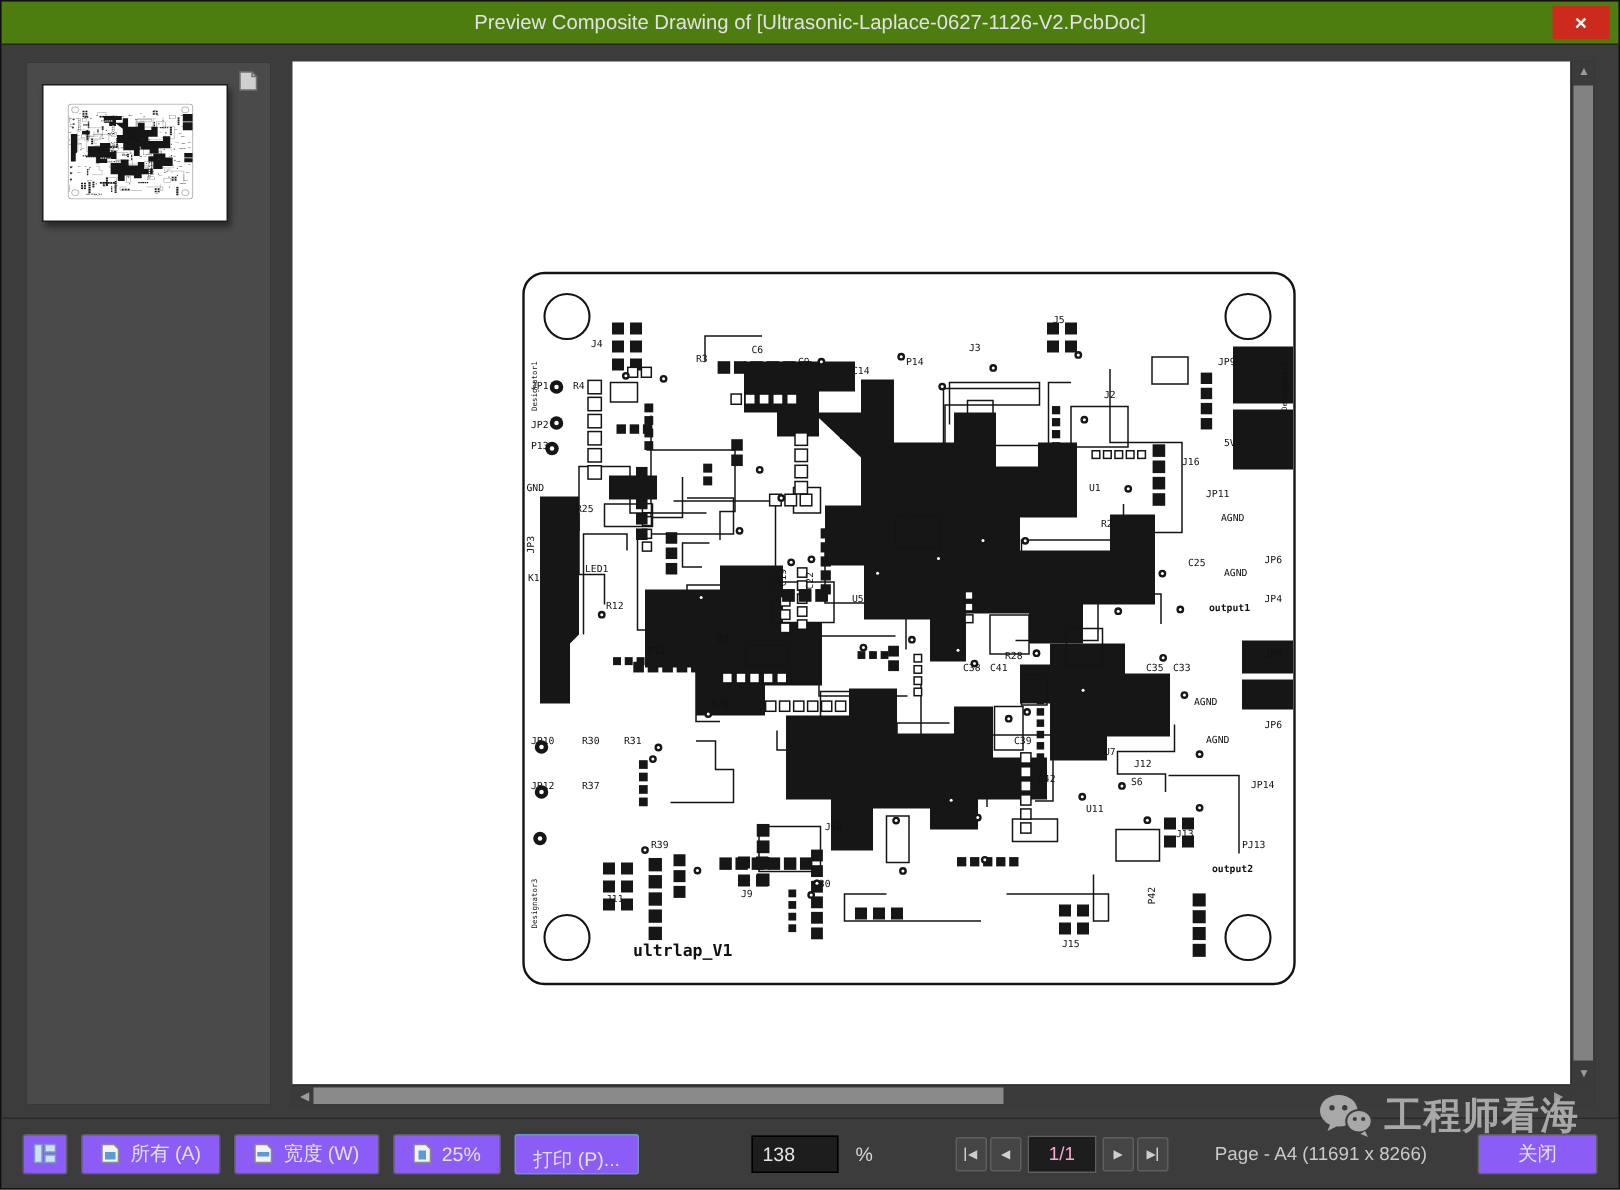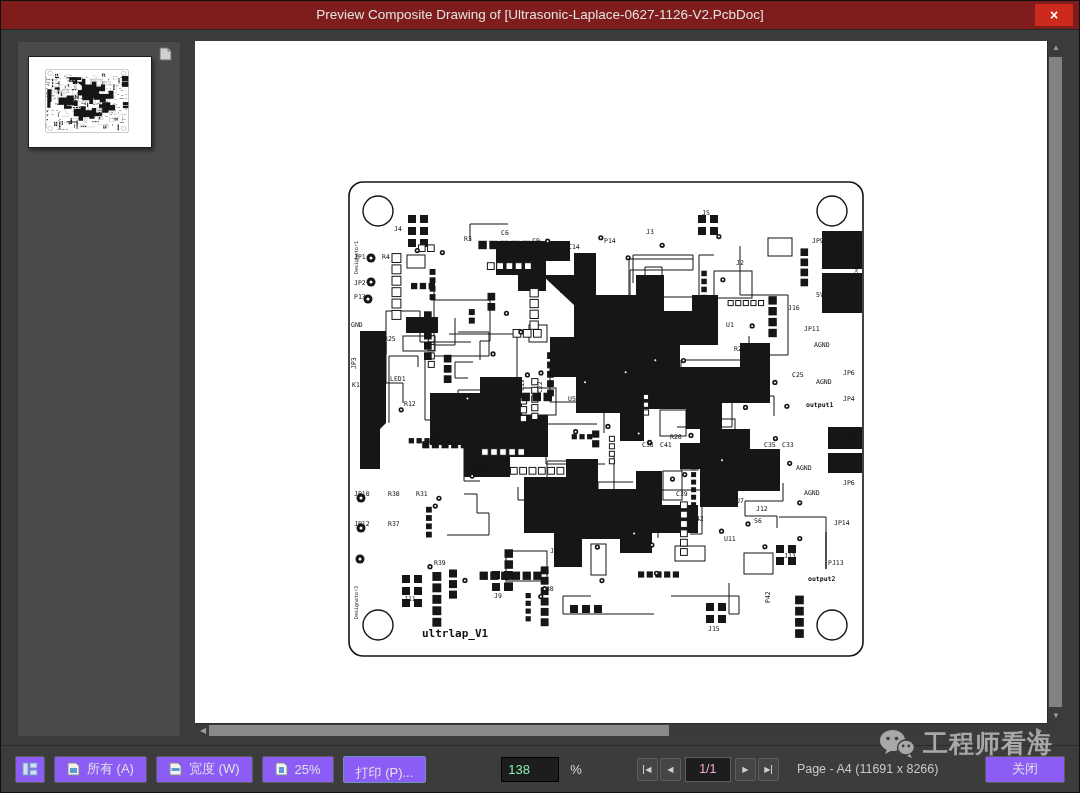--- a/index.html
+++ b/index.html
@@ -3,21 +3,21 @@
 <meta charset="utf-8">
 <style>
   html,body{margin:0;padding:0;}
   body{
     width:1080px;height:793px;position:relative;overflow:hidden;
     background:#3c3c3c;font-family:"Liberation Sans",sans-serif;
     border:1px solid #101010;box-sizing:border-box;
   }
   
   .titlebar{
-    position:absolute;left:0;top:0;right:0;height:28px;background:#7f1d1d;
+    position:absolute;left:0;top:0;right:0;height:28px;background:#4d7c0f;
     border-bottom:1px solid #242424;
   }
   .titlebar .title{
     position:absolute;left:0;right:0;top:0;height:28px;line-height:28px;
     text-align:center;color:#e2e2e2;font-size:13.5px;
   }
   .close-btn{
     position:absolute;top:3px;right:6px;width:38px;height:22px;
     background:#cb2a1d;border:none;color:#fff;font-size:14px;font-weight:bold;
     cursor:pointer;line-height:20px;border-radius:1px;
@@ -63,35 +63,35 @@
   }
   .tbtn{
     display:inline-flex;align-items:center;gap:7px;height:27px;padding:0 12px;
     background:#8b5cf6;border:1px solid #5e5e5e;border-radius:2px;color:#e2e2e2;
     font-size:13px;font-family:"Liberation Sans",sans-serif;cursor:pointer;white-space:nowrap;
   }
   .tbtn.icon-only{padding:0 6px;}
   .tbtn.print{border-color:#6f93b8;flex-direction:column;}
   .zoom-input{
     margin-left:66px;width:44px;height:23px;background:#1d1d1d;border:1px solid #000;
-    color:#86efac;font-size:13px;padding:0 6px;box-sizing:content-box;
+    color:#e5e5e5;font-size:13px;padding:0 6px;box-sizing:content-box;
   }
   .unit{color:#d8d8d8;font-size:13px;margin-left:2px;}
   .navgroup{display:flex;align-items:center;gap:2px;margin-left:46px;}
   .nav{
     width:21px;height:23px;background:#454545;border:1px solid #5e5e5e;border-radius:2px;
     color:#cfcfcf;font-size:8px;cursor:pointer;display:inline-flex;align-items:center;justify-content:center;
   }
   .nav.first span{border-left:1.5px solid #cfcfcf;padding-left:1px;}
   .nav.last span{border-right:1.5px solid #cfcfcf;padding-right:1px;}
   .page-input{
     width:40px;height:21px;background:#1d1d1d;border:1px solid #5e5e5e;color:#f9a8d4;
     font-size:12.5px;text-align:center;margin:18px 2px;
   }
-  .page-info{color:#c9c9c9;font-size:12.5px;margin-left:9px;white-space:nowrap;}
+  .page-info{color:#c9c9c9;font-size:12.5px;margin-left:22px;white-space:nowrap;}
   .dlg-close{margin-left:auto;width:80px;justify-content:center;}
 </style>
 </head>
 <body>
 
 <div class="titlebar">
   <span class="title">Preview Composite Drawing of [Ultrasonic-Laplace-0627-1126-V2.PcbDoc]</span>
   <button class="close-btn">
     <span>×</span>
   </button>

